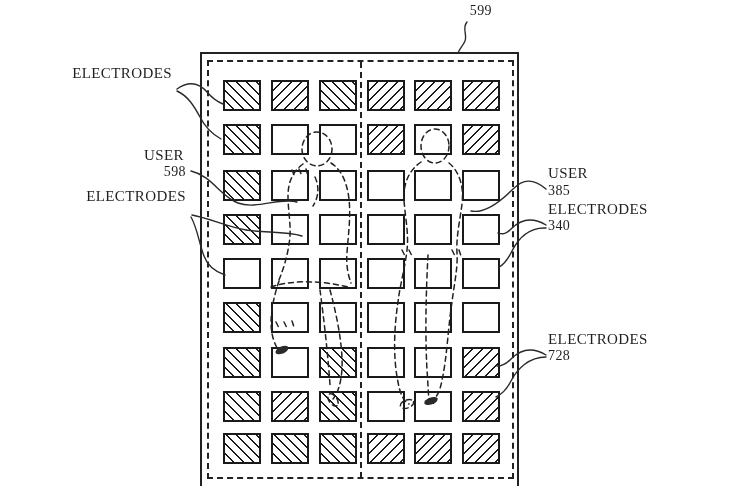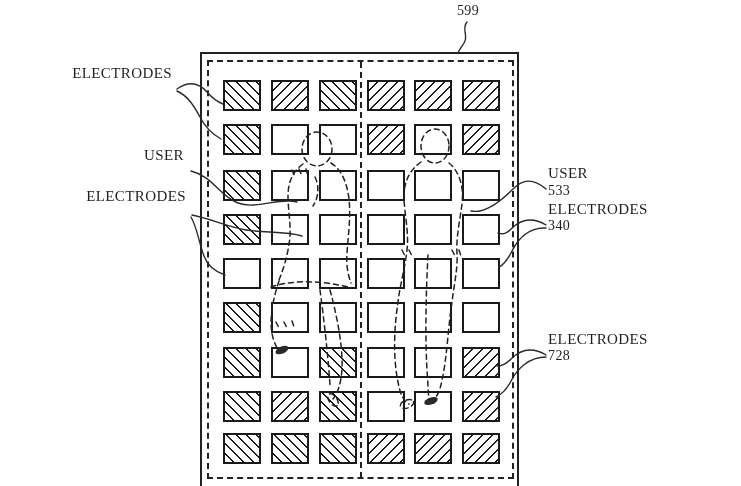--- a/index.html
+++ b/index.html
@@ -14,21 +14,21 @@
            border-left:2px dashed #222;}
   
   .cell{position:absolute;box-sizing:border-box;border:2px solid #1a1a1a;background:#fff;}
   .cell.b{background-image:repeating-linear-gradient(45deg,#ffffff 0px,#ffffff 5.6px,#1a1a1a 5.6px,#1a1a1a 7px);}
   .cell.f{background-image:repeating-linear-gradient(135deg,#ffffff 0px,#ffffff 5.6px,#1a1a1a 5.6px,#1a1a1a 7px);}
   
   .lbl{position:absolute;white-space:nowrap;letter-spacing:.4px;}
   .t{font-size:15px;}
   .n{font-size:14px;}
   .ralign{text-align:right;}
-  #lbl-599      {left:444px;top:3px;  width:48px;text-align:center;}
+  #lbl-599      {left:444px;top:3px;  width:48px;text-align:right;}
   #lbl-536-t    {left:58px; top:65px; width:114px;}
   #lbl-536-n    {left:58px; top:83px; width:114px;}
   #lbl-598-t    {left:78px; top:147px;width:106px;}
   #lbl-598-n    {left:78px; top:164px;width:108px;}
   #lbl-538-t    {left:78px; top:188px;width:108px;}
   #lbl-538-n    {left:78px; top:208px;width:108px;}
   #lbl-596-t    {left:548px;top:165px;}
   #lbl-596-n    {left:548px;top:183px;}
   #lbl-534-t    {left:548px;top:201px;}
   #lbl-534-n    {left:548px;top:218px;}
@@ -145,25 +145,26 @@
       <path class="user" d="M 402,250 l 3,6 m 4,-6 l 3,6" stroke-dasharray="none"></path>
       <path class="user" d="M 452,250 l 3,6 m 4,-6 l 2,6" stroke-dasharray="none"></path>
     </g>
   </svg>
 
   <div class="lbl n" id="lbl-599">599</div>
 
   <div class="lbl t ralign" id="lbl-536-t">ELECTRODES</div>
 
   <div class="lbl t ralign" id="lbl-598-t">USER</div>
+  <div class="lbl n ralign" id="lbl-598-n">598</div>
 
   <div class="lbl t ralign" id="lbl-538-t">ELECTRODES</div>
 
   <div class="lbl t" id="lbl-596-t">USER</div>
-  <div class="lbl n" id="lbl-596-n">533</div>
+  <div class="lbl n" id="lbl-596-n">385</div>
 
   <div class="lbl t" id="lbl-534-t">ELECTRODES</div>
   <div class="lbl n" id="lbl-534-n">340</div>
 
   <div class="lbl t" id="lbl-532-t">ELECTRODES</div>
   <div class="lbl n" id="lbl-532-n">728</div>
 
 </div>
 
 </body></html>

